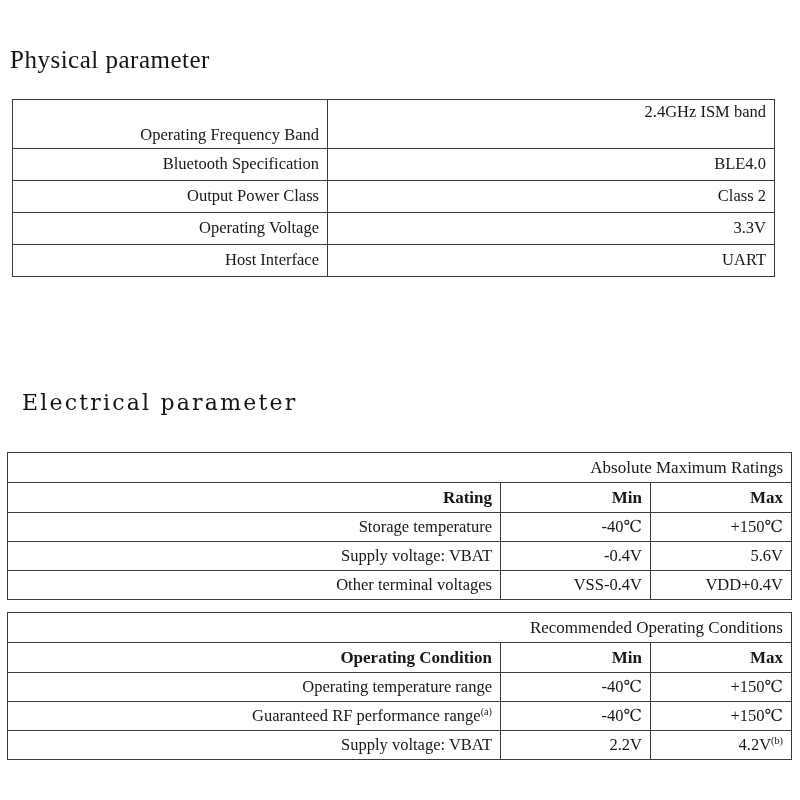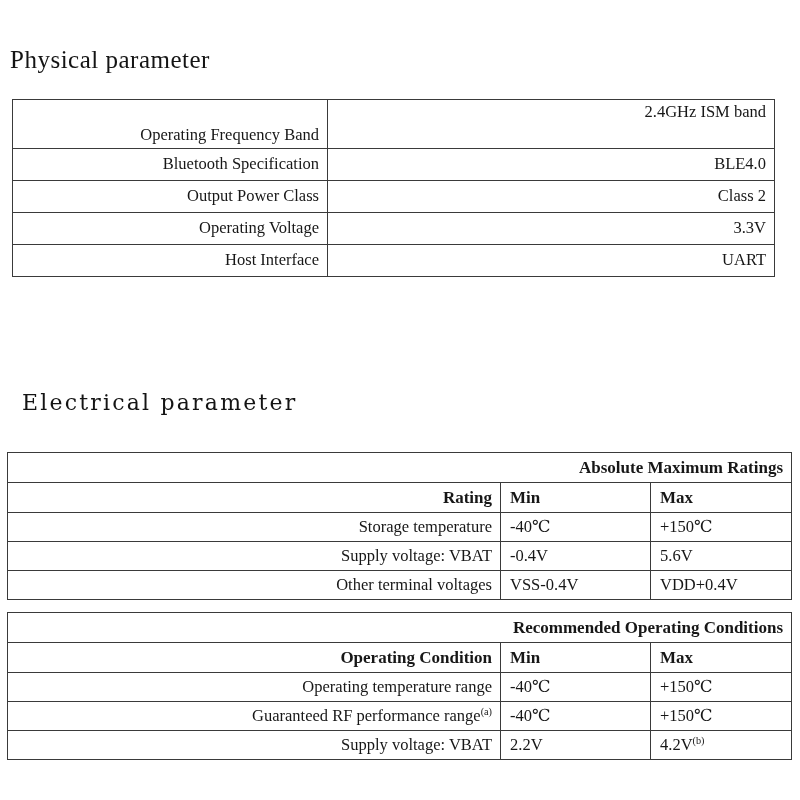--- a/index.html
+++ b/index.html
@@ -85,32 +85,32 @@
   .elec-table {
     left: 7px;
     width: 784px;
   }
   #table-abs-max { top: 452px; }
   #table-rec-op  { top: 612px; }
 
   .elec-table td { height: 22px; }
 
   .elec-table .group-title td {
-    font-weight: bold;
+    font-weight: normal;
     font-size: 17px;
     height: 23px;
   }
   .elec-table .col-head td {
     font-weight: bold;
     font-size: 17px;
     height: 23px;
   }
   .elec-table .col-head .numeric,
   .elec-table .numeric {
-    text-align: left;
+    text-align: right;
   }
 
   .col-cond  { width: 493px; }
   .col-min   { width: 150px; }
   .col-max   { width: 141px; }
 
   sup {
     font-size: 0.62em;
     vertical-align: super;
     line-height: 0;

